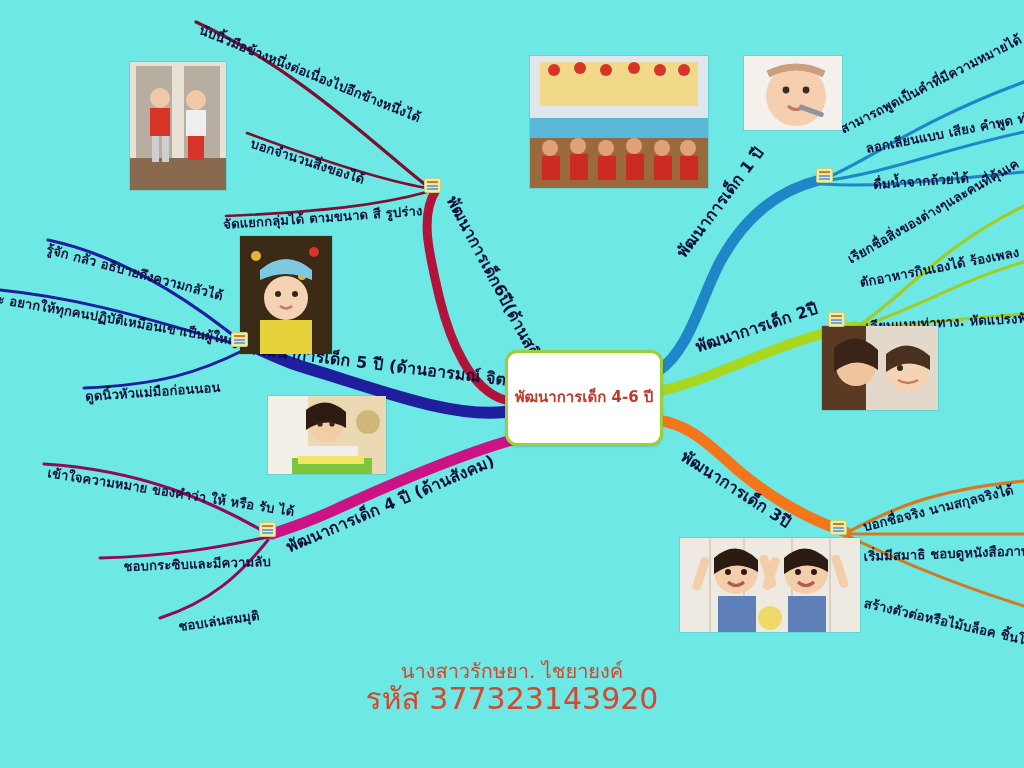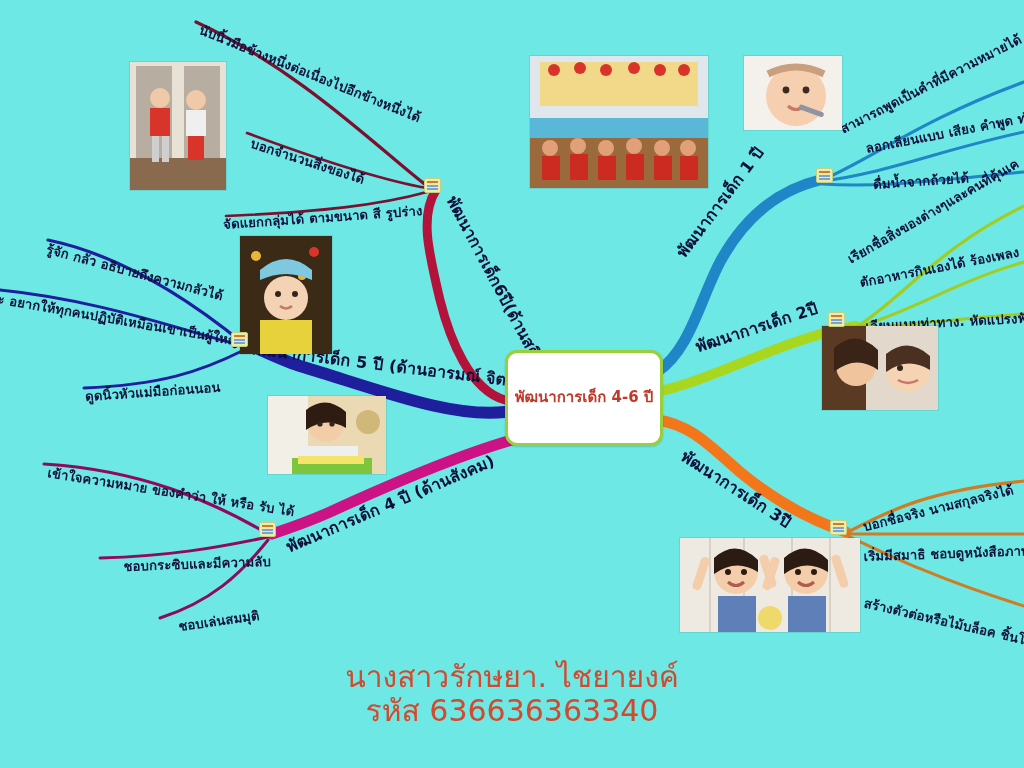--- a/index.html
+++ b/index.html
@@ -44,21 +44,21 @@
   }
   .note:before{
     content:"";position:absolute;left:2px;top:2px;right:2px;height:2px;
     background:#d07a2c;box-shadow:0 4px 0 #7ea2c9,0 7px 0 #7ea2c9;
   }
   
   #caption{
     position:absolute;left:0;right:0;top:660px;text-align:center;
     color:#d1492f;z-index:50;
   }
-  #caption .line1{font-size:30px;line-height:1.12;}
+  #caption .line1{font-size:20px;line-height:1.12;}
   #caption .line2{font-size:30px;line-height:1.12;}
 </style>
 </head>
 <body style="background: rgb(110, 232, 228);">
 
 <div id="stage">
 
   <svg id="wires" viewBox="0 0 1024 768">
 
     <path d="M505,400 C470,390 450,340 440,300 C428,250 420,215 436,190" stroke="#b3123a" stroke-width="9" fill="none" stroke-linecap="round"></path>
@@ -276,16 +276,16 @@
   <div class="lbl sub sub-lbl" style="left:854px;top:248px;transform:rotate(-30deg);">เรียกชื่อสิ่งของต่างๆและคนที่คุ้นเค</div>
   <div class="lbl sub sub-lbl" style="left:862px;top:272px;transform:rotate(-11deg);">ตักอาหารกินเองได้ ร้องเพลง</div>
   <div class="lbl sub sub-lbl" style="left:866px;top:316px;transform:rotate(-3deg);">เลียนแบบท่าทาง. หัดแปรงฟันเอง</div>
 
   <div class="lbl sub sub-lbl" style="left:866px;top:516px;transform:rotate(-14deg);">บอกชื่อจริง นามสกุลจริงได้</div>
   <div class="lbl sub sub-lbl" style="left:864px;top:546px;transform:rotate(-2deg);">เริ่มมีสมาธิ ชอบดูหนังสือภาพ</div>
   <div class="lbl sub sub-lbl" style="left:862px;top:592px;transform:rotate(13deg);">สร้างตัวต่อหรือไม้บล็อค ชิ้นโตๆได้</div>
 
   <div id="caption" style="color: rgb(209, 73, 47);">
     <div class="line1">นางสาวรักษยา. ไชยายงค์</div>
-    <div class="line2">รหัส 636636363340</div>
+    <div class="line2">รหัส 377323143920</div>
   </div>
 
 </div>
 
 </body></html>

